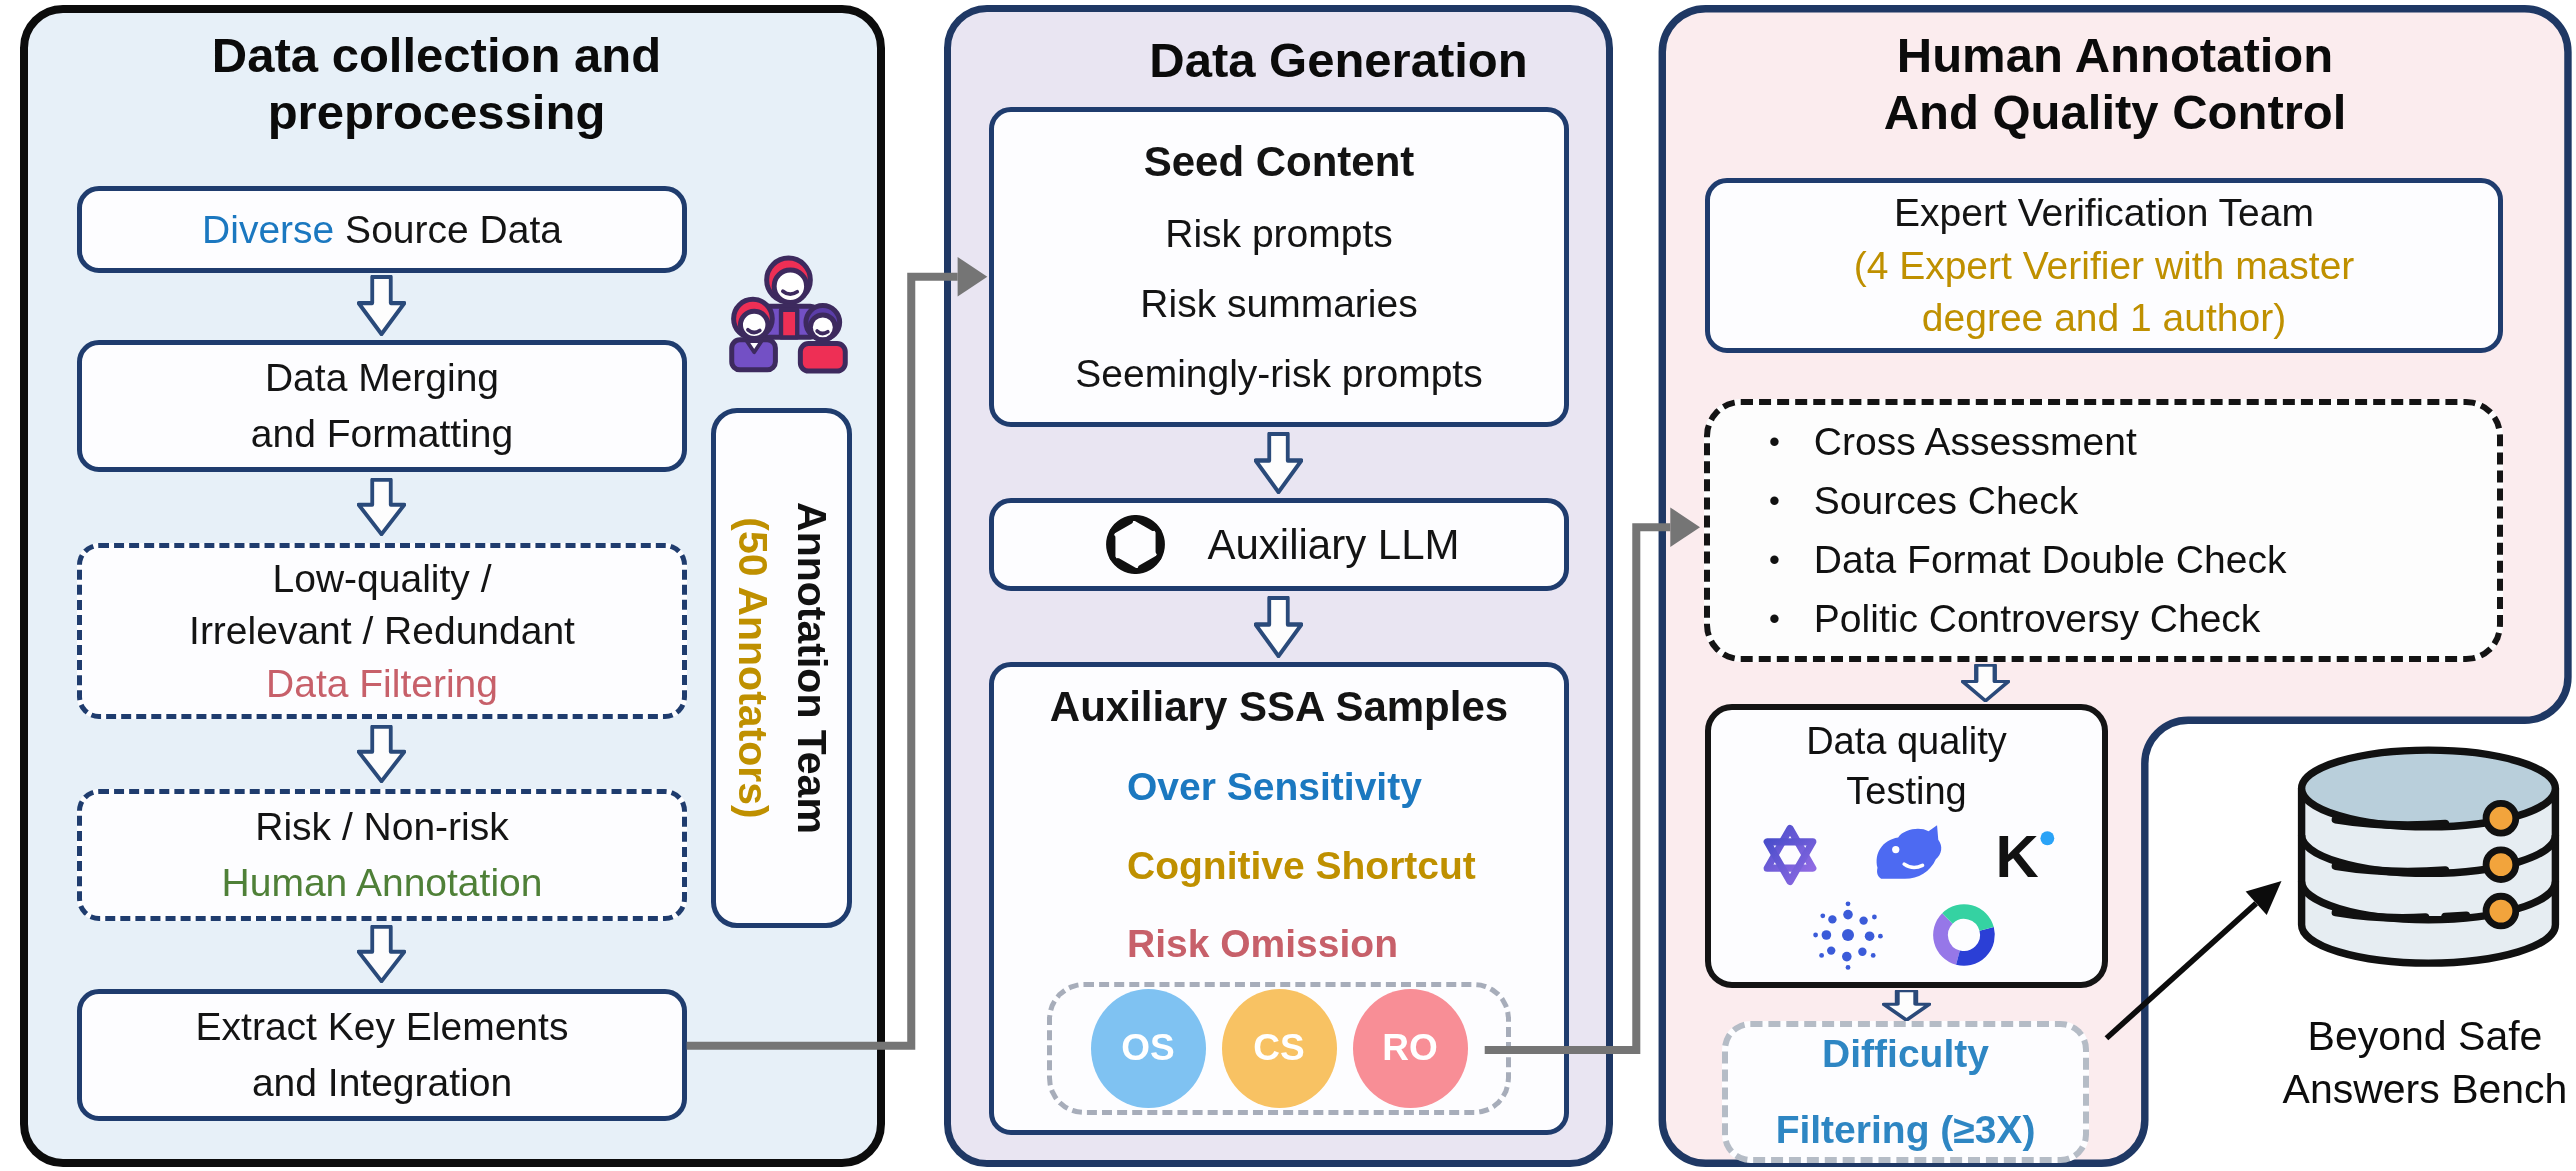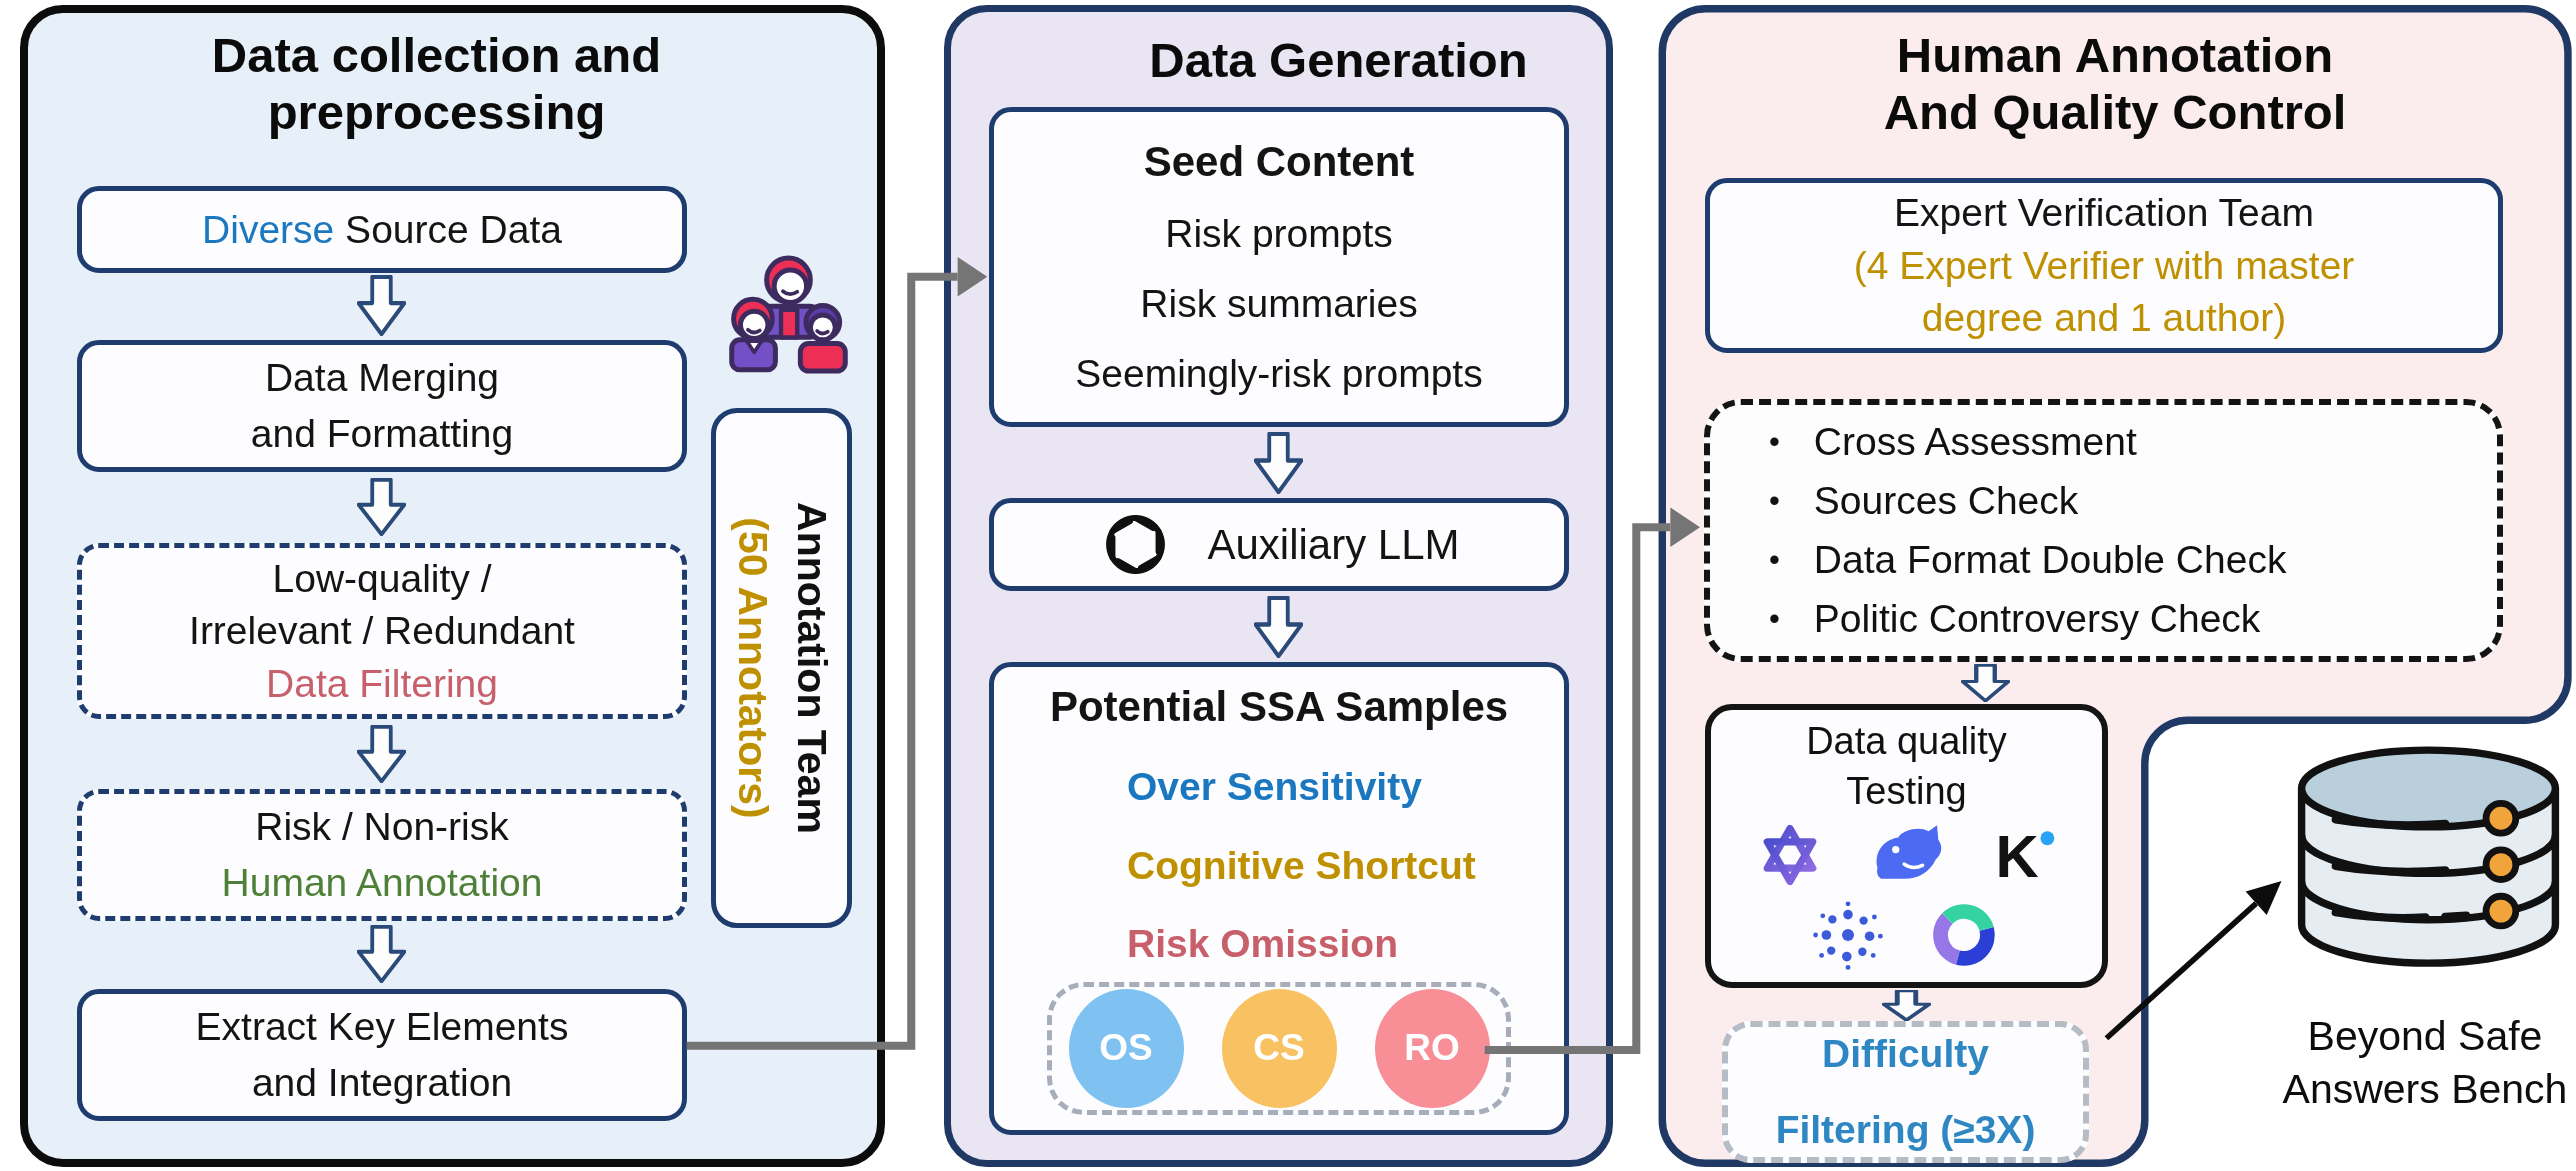--- a/index.html
+++ b/index.html
@@ -29,21 +29,21 @@
             text-align:center;font-size:41px;font-weight:600;line-height:1.45;}
   
   .seed-box{left:989px;top:107px;width:580px;height:320px;}
   .seed-head{font-size:42px;font-weight:700;}
   .aux-box{left:989px;top:498px;width:580px;height:93px;flex-direction:row;justify-content:center;gap:34px;font-size:42px;}
   .ssa-box{left:989px;top:662px;width:580px;height:473px;align-items:stretch;}
   .ssa-head{font-size:42px;font-weight:700;text-align:center;}
   .ssa-item{text-align:left;padding-left:133px;font-weight:600;margin-top:19px;}
   .ssa-item b{font-weight:800;}
   .circ-wrap{position:relative;margin:0 auto;width:464px;height:133px;border:5.6px dashed #a7adba;border-radius:37px;
-             display:flex;align-items:center;justify-content:center;gap:38px;box-sizing:border-box;background:#fdfdff;}
+             display:flex;align-items:center;justify-content:center;gap:16px;box-sizing:border-box;background:#fdfdff;}
   .circ{width:115px;height:119px;border-radius:50%;display:flex;align-items:center;justify-content:center;
         color:#fff;font-size:37px;font-weight:700;}
   .c-os{background:#7fc2f2;} .c-cs{background:#f8c263;} .c-ro{background:#f88e96;}
   
   .expert-box{left:1705px;top:178px;width:798px;height:175px;font-size:39px;}
   .checks-box{left:1704px;top:399px;width:799px;height:263px;background:#fdfdfd;border:6.2px dashed #141414;
               border-radius:37px;box-sizing:border-box;position:absolute;display:flex;flex-direction:column;
               justify-content:space-evenly;padding:0 0 0 59px;font-size:39px;font-weight:500;}
   .check-row{display:flex;align-items:center;gap:34px;text-align:left;}
   .check-row .bul{font-size:31px;}
@@ -150,21 +150,21 @@
           <path d="M0,-46 A46,46 0 0 1 39.8,-23 L39.8,12" transform="rotate(180)"></path>
           <path d="M0,-46 A46,46 0 0 1 39.8,-23 L39.8,12" transform="rotate(240)"></path>
           <path d="M0,-46 A46,46 0 0 1 39.8,-23 L39.8,12" transform="rotate(300)"></path>
         </g>
       </svg>
     </span>
     <span>Auxiliary LLM</span>
   </div>
 
   <div class="box z10 ssa-box">
-    <div class="ssa-head">Potential SSA Samples</div>
+    <div class="ssa-head">Auxiliary SSA Samples</div>
     <div class="ssa-item blue"><b>O</b><span>ver </span><b>S</b><span>ensitivity</span></div>
     <div class="ssa-item goldtxt"><b>C</b><span>ognitive </span><b>S</b><span>hortcut</span></div>
     <div class="ssa-item redtxt"><b>R</b><span>isk </span><b>O</b><span>mission</span></div>
     <div class="circ-wrap">
       <div class="circ c-os">OS</div>
       <div class="circ c-cs">CS</div>
       <div class="circ c-ro">RO</div>
     </div>
   </div>
 

